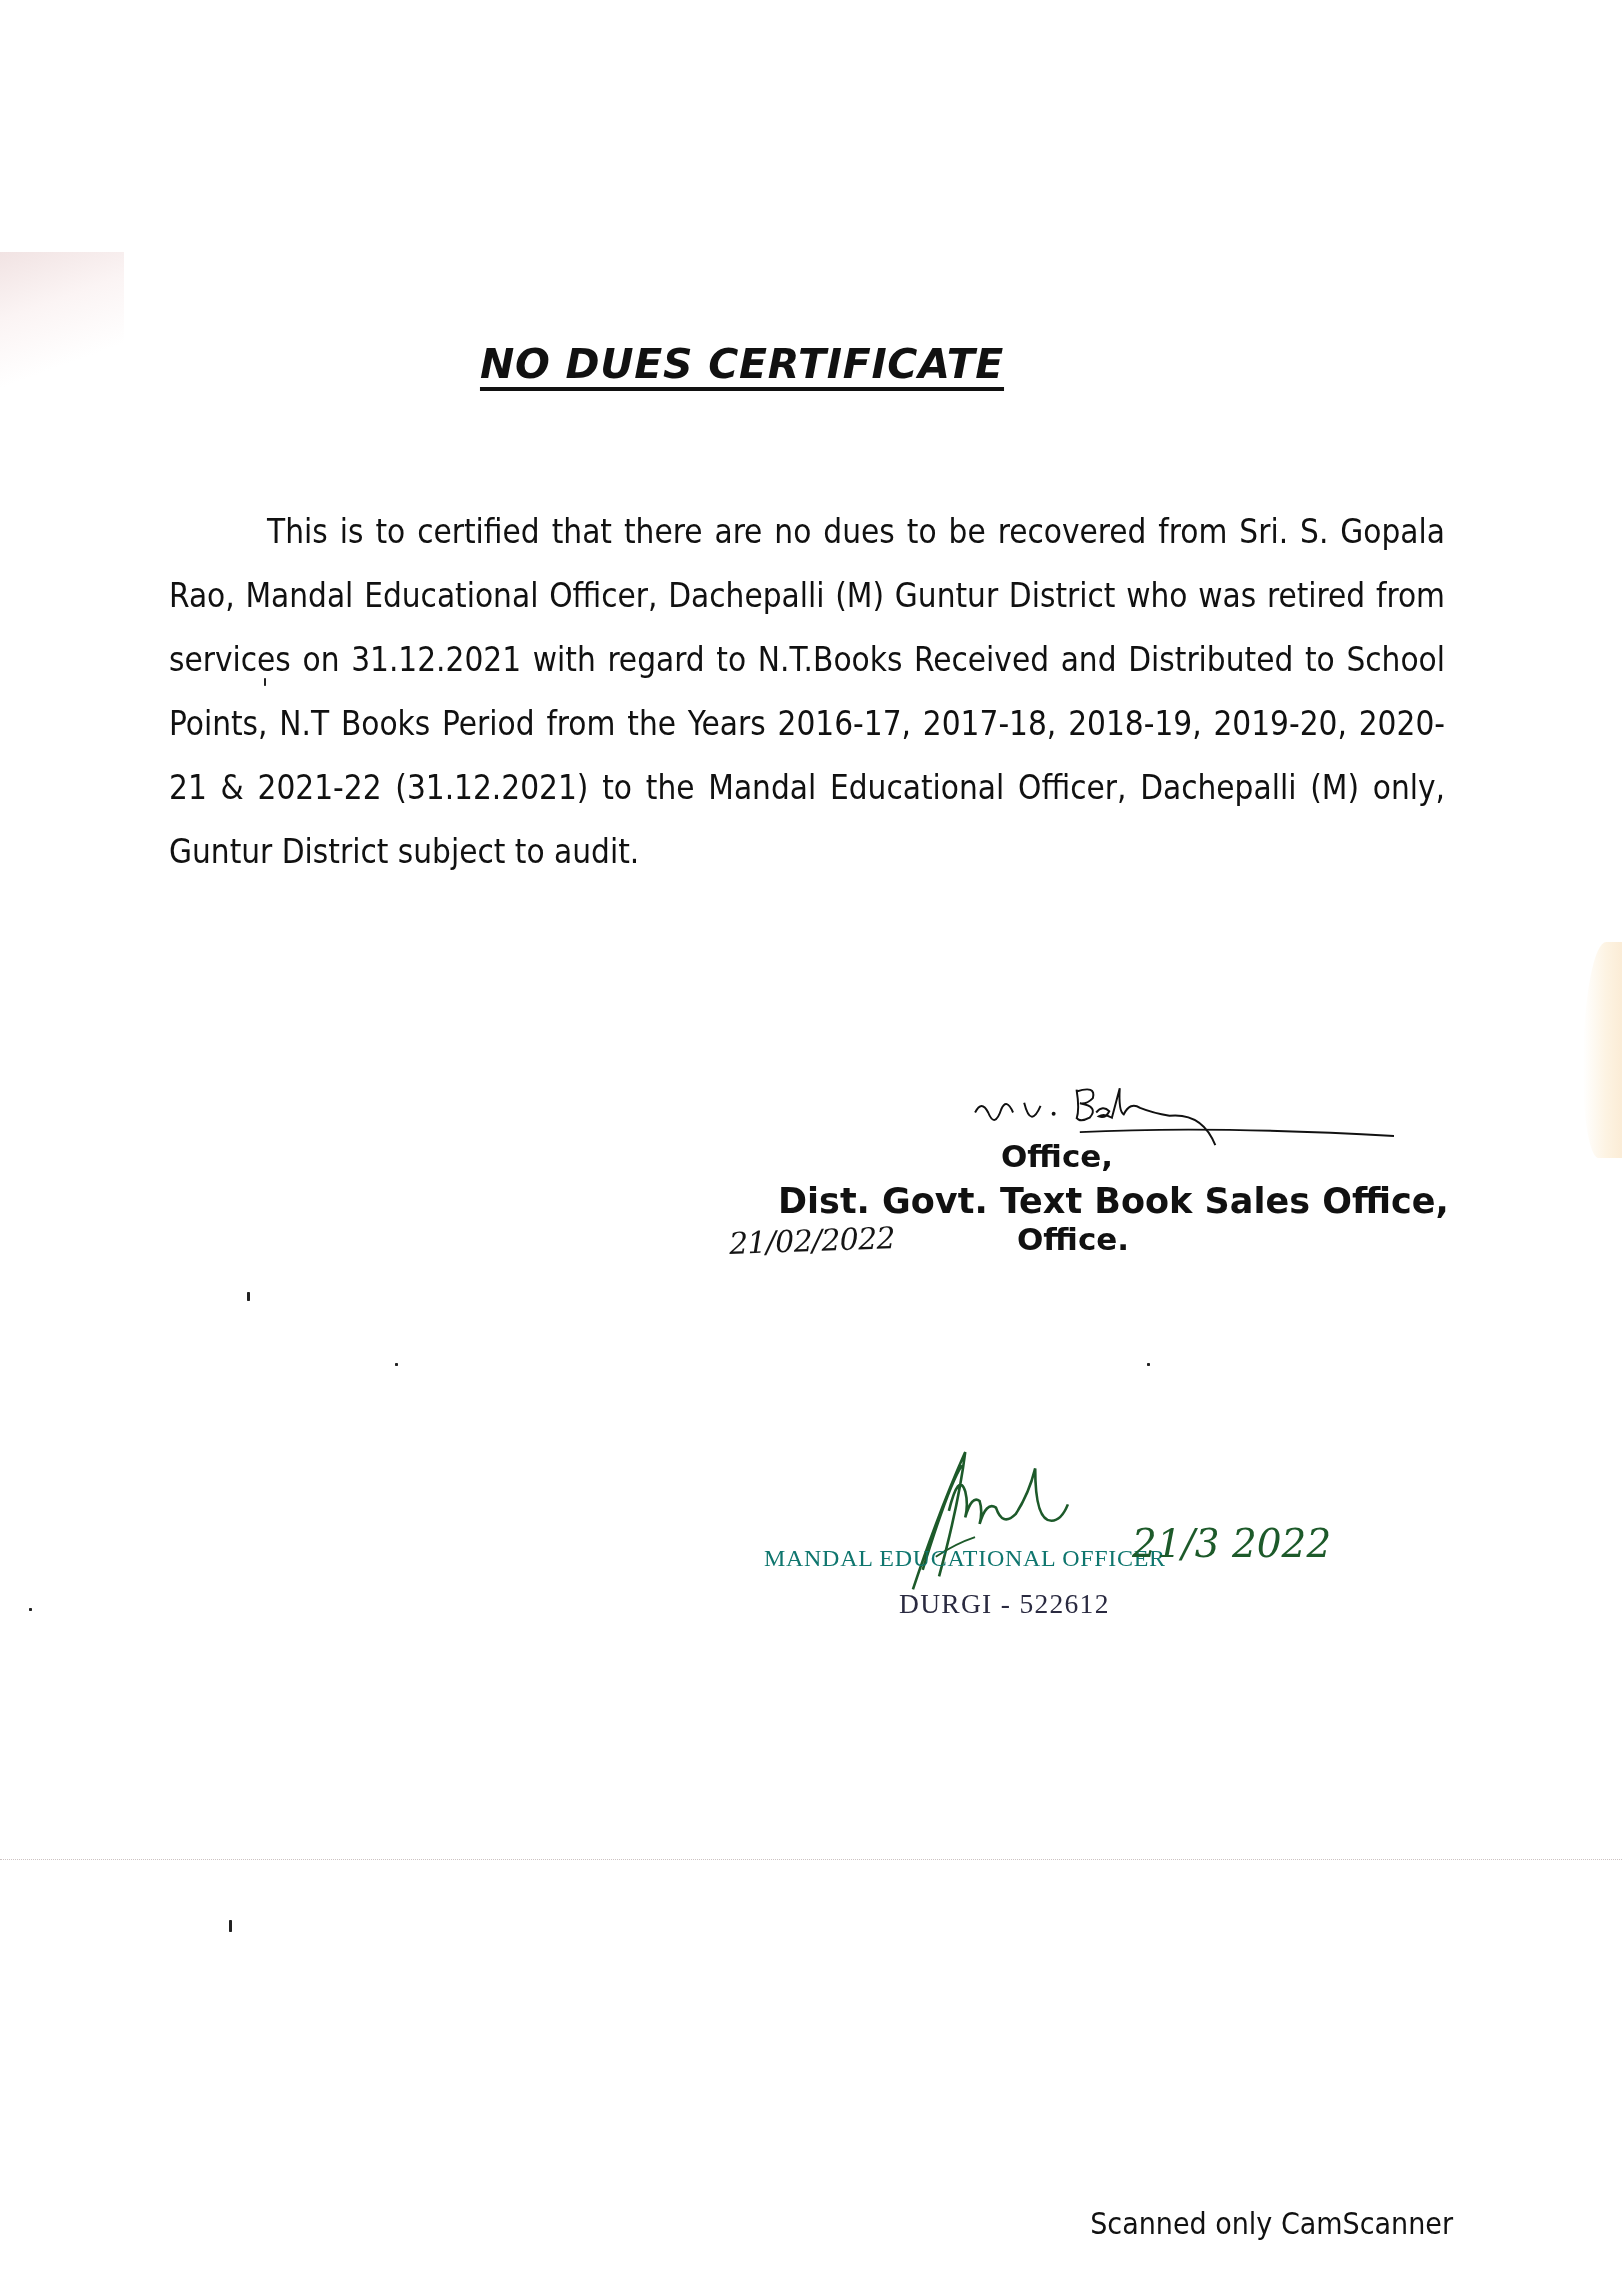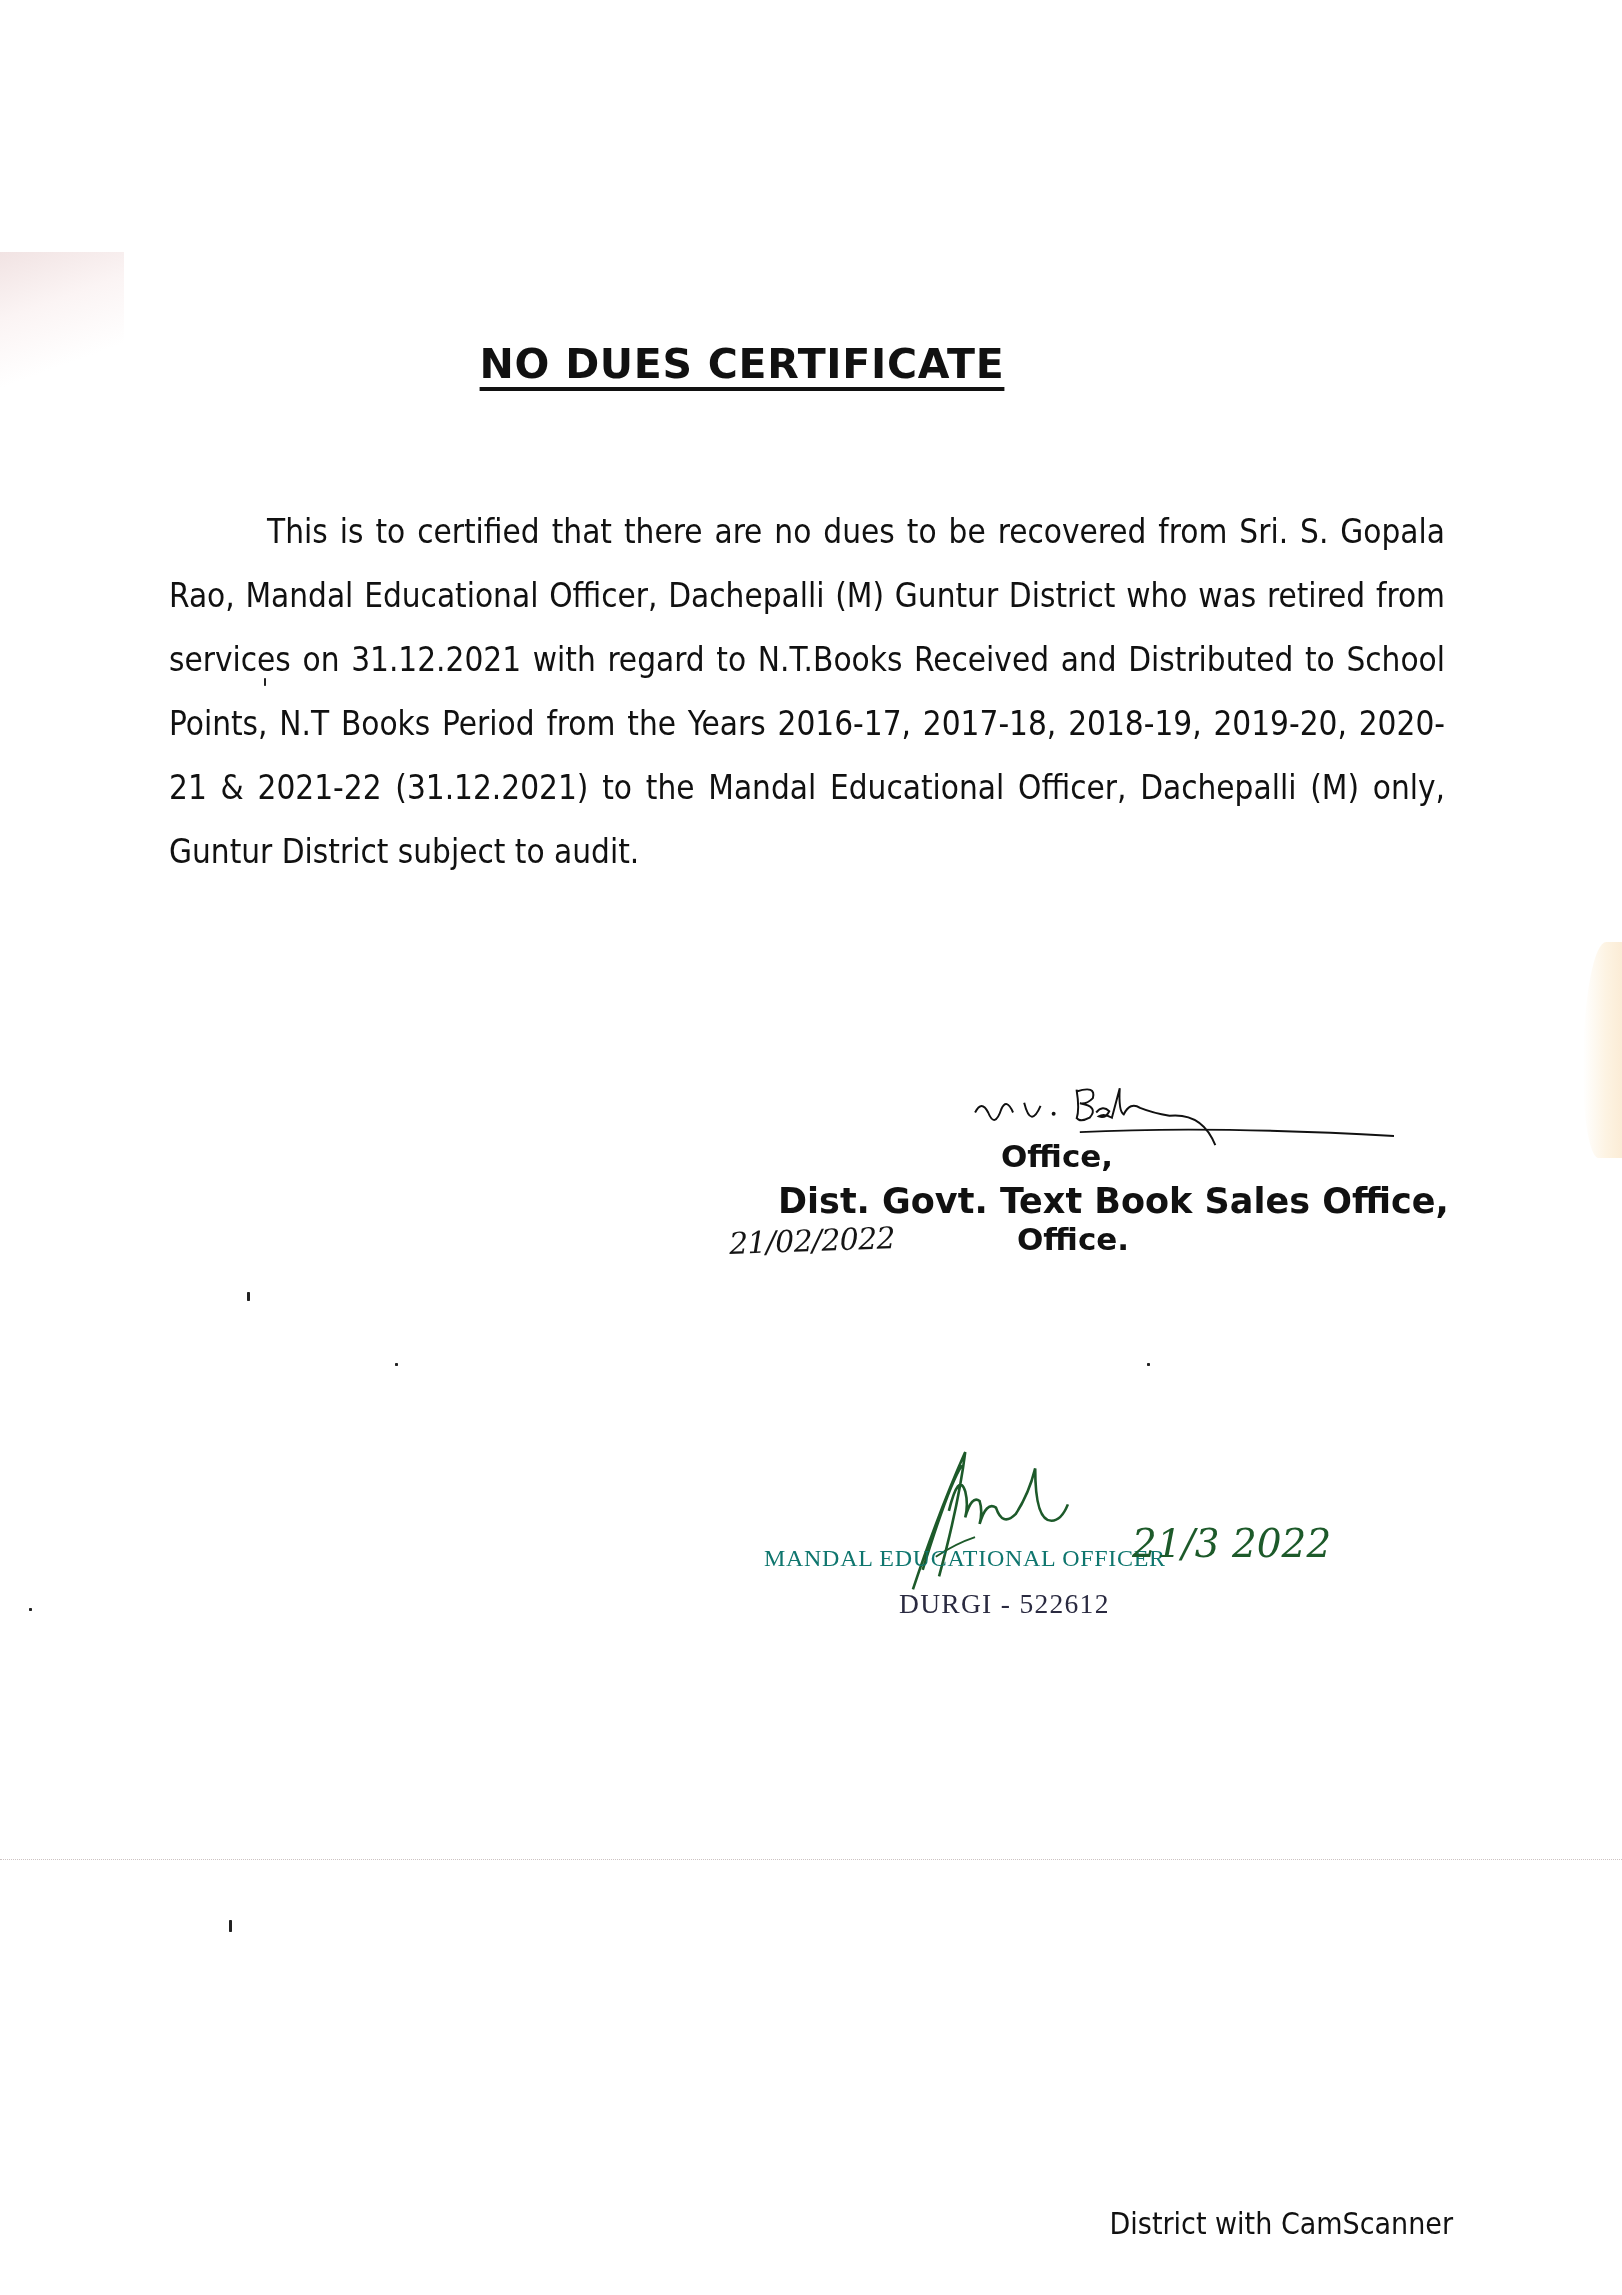--- a/index.html
+++ b/index.html
@@ -32,21 +32,21 @@
       border-top: 1.3px dotted #b9aaaa;
       opacity: 0.7;
     }
     .speck { position: absolute; background: #222; border-radius: 0.7px; }
 
     
     .title {
       position: absolute; left: 0; width: 1484px; top: 340px;
       text-align: center;
       font-family: "DejaVu Sans", sans-serif;
-      font-weight: bold; 
+      font-weight: bold; font-style: italic;
       font-size: 41px; letter-spacing: 0.7px;
     }
     .title span { text-decoration: underline; text-decoration-thickness: 3.9px; text-underline-offset: 9.2px; }
     .subtitle {
       position: absolute; left: 0; width: 1622px; top: 424px;
       text-align: center;
       font-weight: bold; font-style: italic;
       font-size: 35px;
       padding-left: 59px; box-sizing: border-box;
     }
@@ -140,15 +140,15 @@
   <div class="handdate">21/02/2022</div>
 
   <svg class="sig2" viewBox="0 0 720 260">
     <path d="M145 230 q40 -120 80 -210 q-10 80 -40 190 M160 200 q40 -130 60 -160 M200 110 q15 -60 25 -30 q5 20 0 40 q10 -35 22 -25 q5 15 0 35 q10 -35 25 -25 q10 30 30 10 q20 -30 30 -70 q0 80 25 80 q15 0 25 -25" fill="none" stroke="#1d5a2a" stroke-width="4"></path>
     <path d="M180 180 q30 -20 60 -30" fill="none" stroke="#1d5a2a" stroke-width="3"></path>
   </svg>
   <div class="stamp-title">MANDAL EDUCATIONAL OFFICER</div>
   <div class="stamp-sub">DURGI - 522612</div>
   <div class="stamp-date">21/3 2022</div>
 
-  <div class="watermark">District with CamScanner</div>
+  <div class="watermark">Scanned only CamScanner</div>
 </div>
 
 
 </body></html>

